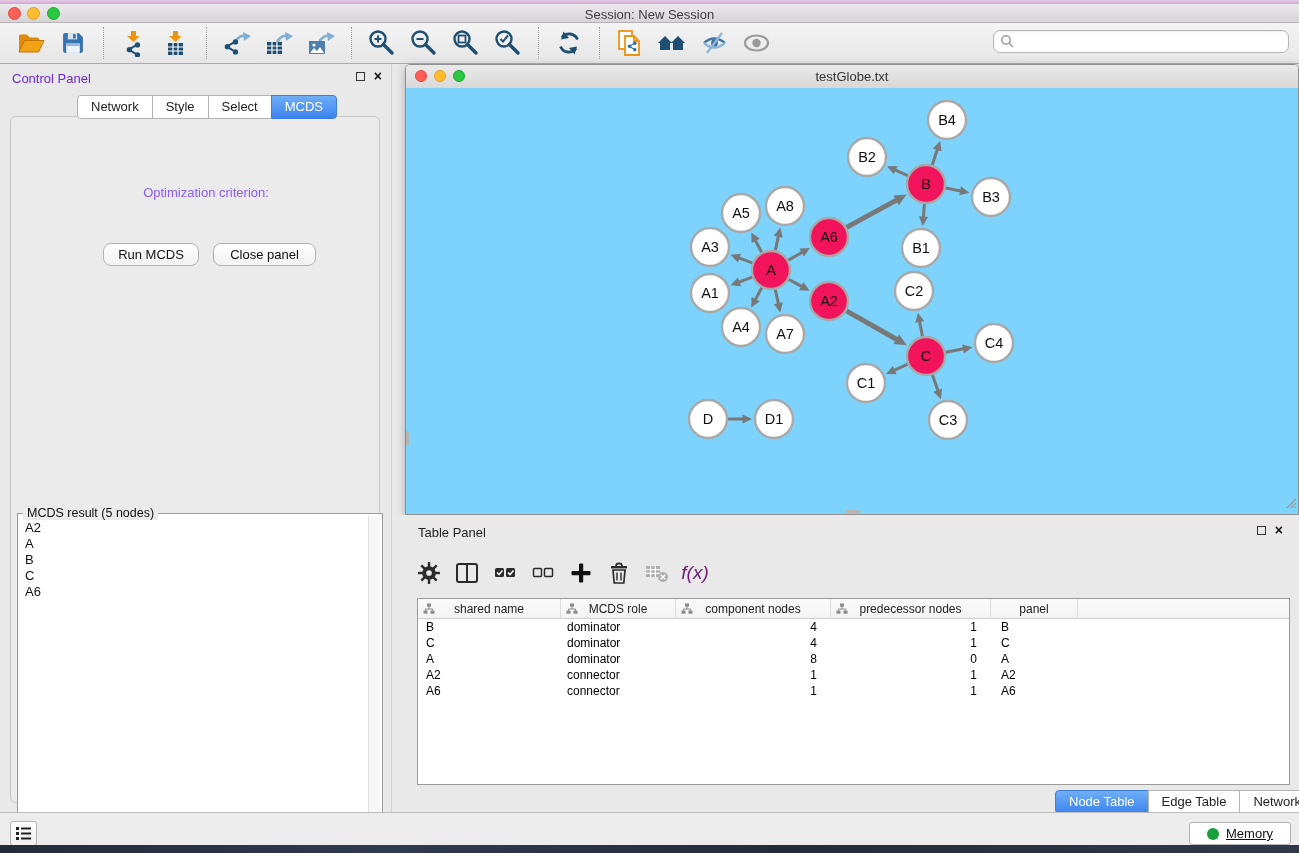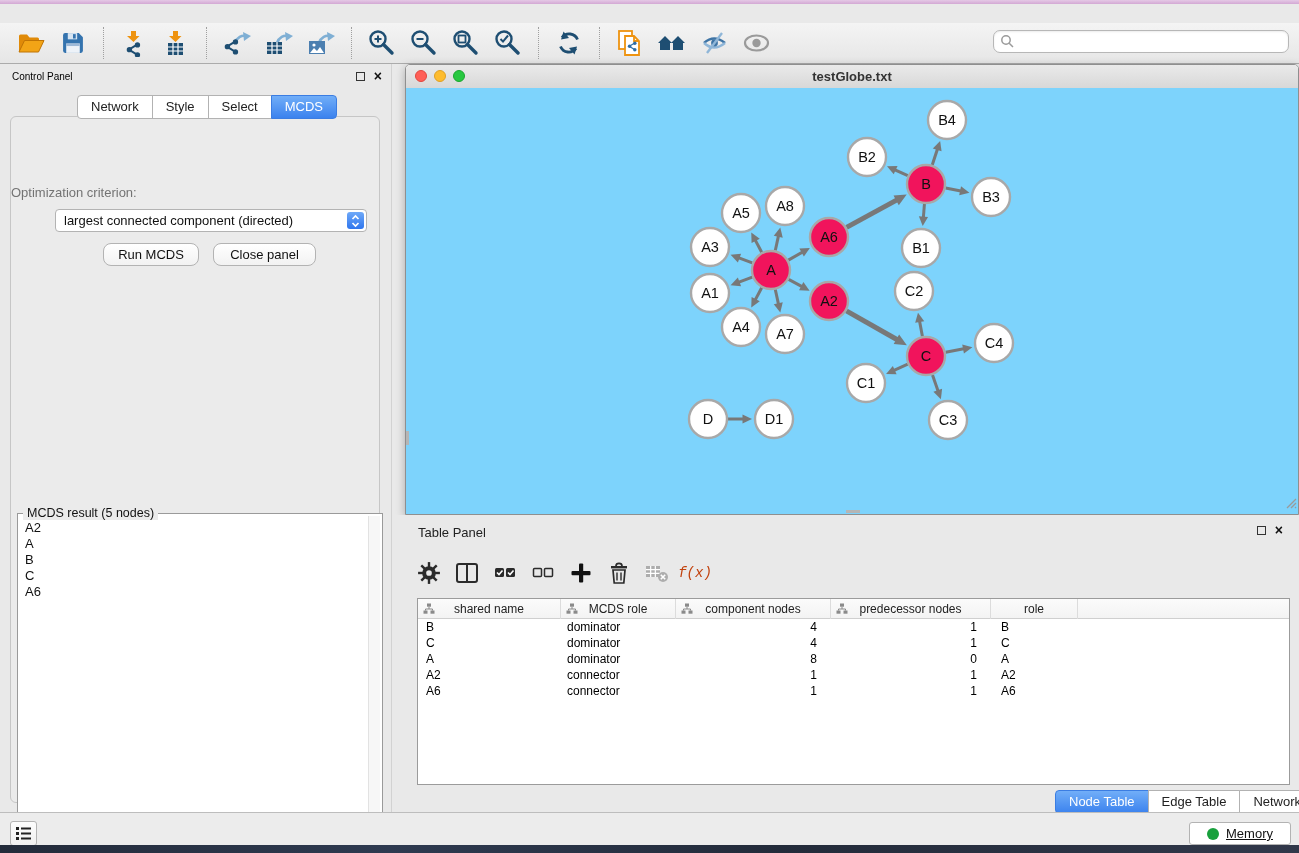--- a/index.html
+++ b/index.html
@@ -20,58 +20,58 @@
   #window-title { position:absolute; width:100%; text-align:center; top:3px; font-size:13px; color:#3e3e3e; }
 
   
   #toolbar { left:0; top:23px; width:1299px; height:41px; background:linear-gradient(#f4f4f4,#e6e6e6); border-bottom:1px solid #ababab; display:flex; align-items:center; padding-left:10px; }
   .tb-icon { display:inline-flex; align-items:center; justify-content:center; width:34px; height:34px; margin:0 4px; cursor:default; }
   .tb-sep { width:1px; height:32px; border-left:1px dotted #9f9f9f; margin:0 9px; }
   #search-box { position:absolute; right:10px; top:30px; width:296px; height:23px; background:#fff; border:1px solid #b7b7b7; border-radius:7px; display:flex; align-items:center; padding-left:6px; box-shadow:inset 0 1px 2px rgba(0,0,0,.08); }
 
   
   #control-panel { left:0; top:64px; width:390px; height:748px; background:#e9e9e9; }
-  #cp-header { position:absolute; left:12px; top:7px; font-size:10px; color:#000000; }
+  #cp-header { position:absolute; left:12px; top:7px; font-size:13px; color:#6d28d9; }
   .panel-btns { position:absolute; right:8px; top:7px; display:flex; gap:9px; align-items:center; }
   .float-glyph { display:inline-block; width:9px; height:9px; border:1.5px solid #333; }
   .close-glyph { font-size:14px; font-weight:bold; color:#111; line-height:10px; }
   #cp-content { position:absolute; left:10px; top:52px; width:370px; height:687px; background:#ebebeb; border:1px solid #c6c6c6; border-radius:6px; }
   .tab-row { position:absolute; display:flex; }
   #cp-tabs { left:78px; top:31px; z-index:3; }
   .aqua-tab { font-size:13px; padding:3px 13px 4px; background:#fff; border:1px solid #b2b2b2; margin-left:-1px; color:#222; white-space:nowrap; }
   .aqua-tab:first-child { border-radius:4px 0 0 4px; }
   .aqua-tab:last-child { border-radius:0 4px 4px 0;text-align:center; }
   .aqua-tab.active { background:linear-gradient(#71aef8,#3b82ee); border-color:#3b7de2; color:#fff; }
-  #opt-label { position:absolute; left:0; top:68px; width:390px; text-align:left; font-size:13px; color:#737373; }
+  #opt-label { position:absolute; left:0; top:68px; width:390px; text-align:center; font-size:13px; color:#8b5cf6; }
   #opt-select { position:absolute; left:44px; top:92px; width:312px; height:23px; background:#fff; border:1px solid #b3b3b3; border-radius:4px; font-size:13px; display:flex; align-items:center; padding-left:8px; color:#111; }
   #opt-stepper { position:absolute; right:2px; top:2px; width:17px; height:17px; border-radius:3px; background:linear-gradient(#6fa9f8,#2f76ee); display:flex; align-items:center; justify-content:center; }
   .cp-btn { position:absolute; top:126px; height:23px; background:linear-gradient(#ffffff,#f2f2f2); border:1px solid #b3b3b3; border-radius:8px; font-size:13px; display:flex; align-items:center; justify-content:center; color:#111; }
   #run-btn { left:92px; width:96px; }
   #closepanel-btn { left:202px; width:103px; }
   #mcds-fieldset { position:absolute; left:6px; top:396px; width:366px; height:336px; border:1px solid #9a9a9a; background:#fff; }
   #mcds-legend { position:absolute; left:5px; top:-8px; background:#ebebeb; padding:0 4px; font-size:12.5px; color:#111; }
   #mcds-list { position:absolute; left:2px; top:6px; width:350px; font-size:13px; color:#111; line-height:16px; }
   #mcds-scroll { position:absolute; right:2px; top:2px; width:12px; height:330px; background:#f7f7f7; border-left:1px solid #e2e2e2; }
   #cp-divider { left:391px; top:64px; width:1px; height:748px; background:#d2d2d2; }
 
   
   #net-window { left:405px; top:64px; width:894px; height:451px; border:1px solid #8f8f8f; border-radius:5px 5px 0 0; box-shadow:0 3px 10px rgba(0,0,0,.28); background:#fff; }
-  #net-titlebar { position:absolute; left:0; top:0; width:100%; height:30px; background:linear-gradient(#eaeaea,#d3d3d3); border-bottom:1px solid #b1b1b1; border-radius:4px 4px 0 0;font-weight:bold; }
+  #net-titlebar { position:absolute; left:0; top:0; width:100%; height:30px; background:linear-gradient(#eaeaea,#d3d3d3); border-bottom:1px solid #b1b1b1; border-radius:4px 4px 0 0; }
   .tl-s { position:absolute; width:12px; height:12px; border-radius:50%; top:5px; }
   #net-title { position:absolute; width:100%; text-align:center; top:4px; font-size:13px; color:#333; }
   #net-canvas { position:absolute; left:0; top:23px; width:892px; height:426px; background:#7dd3fc; }
   #grip-br { position:absolute; right:1px; bottom:1px; }
   .edge-grip { position:absolute; background:#b5b5b5; }
 
   
   #table-panel { left:392px; top:515px; width:907px; height:297px; background:#e9e9e9; }
   #tp-header { position:absolute; left:26px; top:10px; font-size:13px; color:#222; }
   #tp-toolbar { position:absolute; left:18px; top:38px; height:40px; display:flex; align-items:center; }
   .tp-icon { display:inline-flex; align-items:center; justify-content:center; width:30px; height:30px; margin:0 4px; }
-  .fx-glyph { font-family:Liberation Mono, monospace; font-style:italic; font-size:14px; color:#c2410c; }
+  .fx-glyph { font-family:Liberation Sans, sans-serif; font-style:italic; font-size:19px; color:#701a75; }
   #tp-table { position:absolute; left:25px; top:83px; width:873px; height:187px; background:#fff; border:1px solid #9b9b9b; overflow:hidden; }
   #tp-thead { display:flex; height:20px; background:linear-gradient(#fbfbfb,#f3f3f3); border-bottom:1px solid #cfcfcf; }
   .th { position:relative; height:20px; border-right:1px solid #dcdcdc; font-size:12px; color:#222; display:flex; align-items:center; justify-content:center; }
   .th .sort-ic { position:absolute; left:5px; top:4px; }
   .tr { display:flex; height:16px; font-size:12px; color:#000; align-items:center; }
   .td { height:16px; line-height:16px; white-space:nowrap; overflow:hidden; }
   #tp-tabs { left:664px; top:275px; }
 
   
   #status-bar { left:0; top:812px; width:1299px; height:33px; background:#ececec; border-top:1px solid #bdbdbd; }
@@ -79,20 +79,26 @@
   #memory-btn { position:absolute; right:8px; top:9px; width:102px; height:23px; background:#fff; border:1px solid #b3b3b3; border-radius:3px; display:flex; align-items:center; justify-content:center; gap:7px; font-size:13px; color:#111;text-decoration:underline; }
   #memory-dot { width:12px; height:12px; border-radius:50%; background:#18a03c; }
 </style>
 </head>
 <body>
 
 <div id="stage">
 
   <div id="desktop-top" class="abs"></div>
 
+  <div id="titlebar" class="abs">
+    <span class="tl red" style="left:8px"></span>
+    <span class="tl yellow" style="left:27px"></span>
+    <span class="tl green" style="left:47px"></span>
+    <div id="window-title">Session: New Session</div>
+  </div>
 
   <div id="toolbar" class="abs">
       <span class="tb-icon">
         <svg width="27" height="23" viewBox="0 0 27 23">
           <path d="M1 20 V4 a1.5 1.5 0 0 1 1.5 -1.5 H9 l2.5 3 h8 a1.5 1.5 0 0 1 1.5 1.5 V9" fill="#E08A08"></path>
           <path d="M1 20 L6.5 8.5 H26 L20.5 20 Z" fill="#F2A416" stroke="#C07405" stroke-width="1"></path>
         </svg>
       </span>
       <span class="tb-icon">
         <svg width="24" height="24" viewBox="0 0 23 23">
@@ -245,29 +251,20 @@
   </div>
 
   <div id="control-panel" class="abs">
     <div id="cp-header">Control Panel</div>
     <div class="panel-btns">
       <span class="float-glyph"></span>
       <span class="close-glyph">×</span>
     </div>
     <div id="cp-content">
       <div id="opt-label">Optimization criterion:</div>
-      <div id="opt-select">
-        <span>largest connected component (directed)</span>
-        <span id="opt-stepper">
-          <svg width="11" height="14" viewBox="0 0 11 14">
-              <path d="M2.5 5 L5.5 2 L8.5 5" fill="none" stroke="#fff" stroke-width="1.7"></path>
-              <path d="M2.5 9 L5.5 12 L8.5 9" fill="none" stroke="#fff" stroke-width="1.7"></path>
-            </svg>
-        </span>
-      </div>
       <div id="run-btn" class="cp-btn">Run MCDS</div>
       <div id="closepanel-btn" class="cp-btn">Close panel</div>
       <div id="mcds-fieldset">
         <div id="mcds-legend">MCDS result (5 nodes)</div>
         <div id="mcds-list">
             <div style="padding-left: 5px;">A2</div>
             <div style="padding-left: 5px;">A</div>
             <div style="padding-left: 5px;">B</div>
             <div style="padding-left: 5px;">C</div>
             <div style="padding-left: 5px;">A6</div>
@@ -495,21 +492,21 @@
               <g fill="#8a8a8a">
                 <rect x="4" y="0.5" width="4" height="3.2"></rect>
                 <rect x="0.5" y="7.5" width="4" height="3.2"></rect>
                 <rect x="7.5" y="7.5" width="4" height="3.2"></rect>
                 <path d="M6 3.7 V6 M2.5 7.5 V6 H9.5 V7.5" fill="none" stroke="#8a8a8a" stroke-width="1"></path>
               </g>
             </svg>
             <span>predecessor nodes</span>
           </div>
           <div class="th" style="width: 87px;">
-            <span>role</span>
+            <span>panel</span>
           </div>
           <div class="th" style="flex: 1 1 0%; border-right: none;"></div>
         </div>
       <div id="tp-tbody">
           <div class="tr">
             <div class="td" style="width: 143px; text-align: left; padding-left: 8px;">B</div>
             <div class="td" style="width: 115px; text-align: left; padding-left: 6px;">dominator</div>
             <div class="td" style="width: 155px; text-align: right; padding-right: 14px;">4</div>
             <div class="td" style="width: 160px; text-align: right; padding-right: 14px;">1</div>
             <div class="td" style="width: 87px; text-align: left; padding-left: 10px;">B</div>

